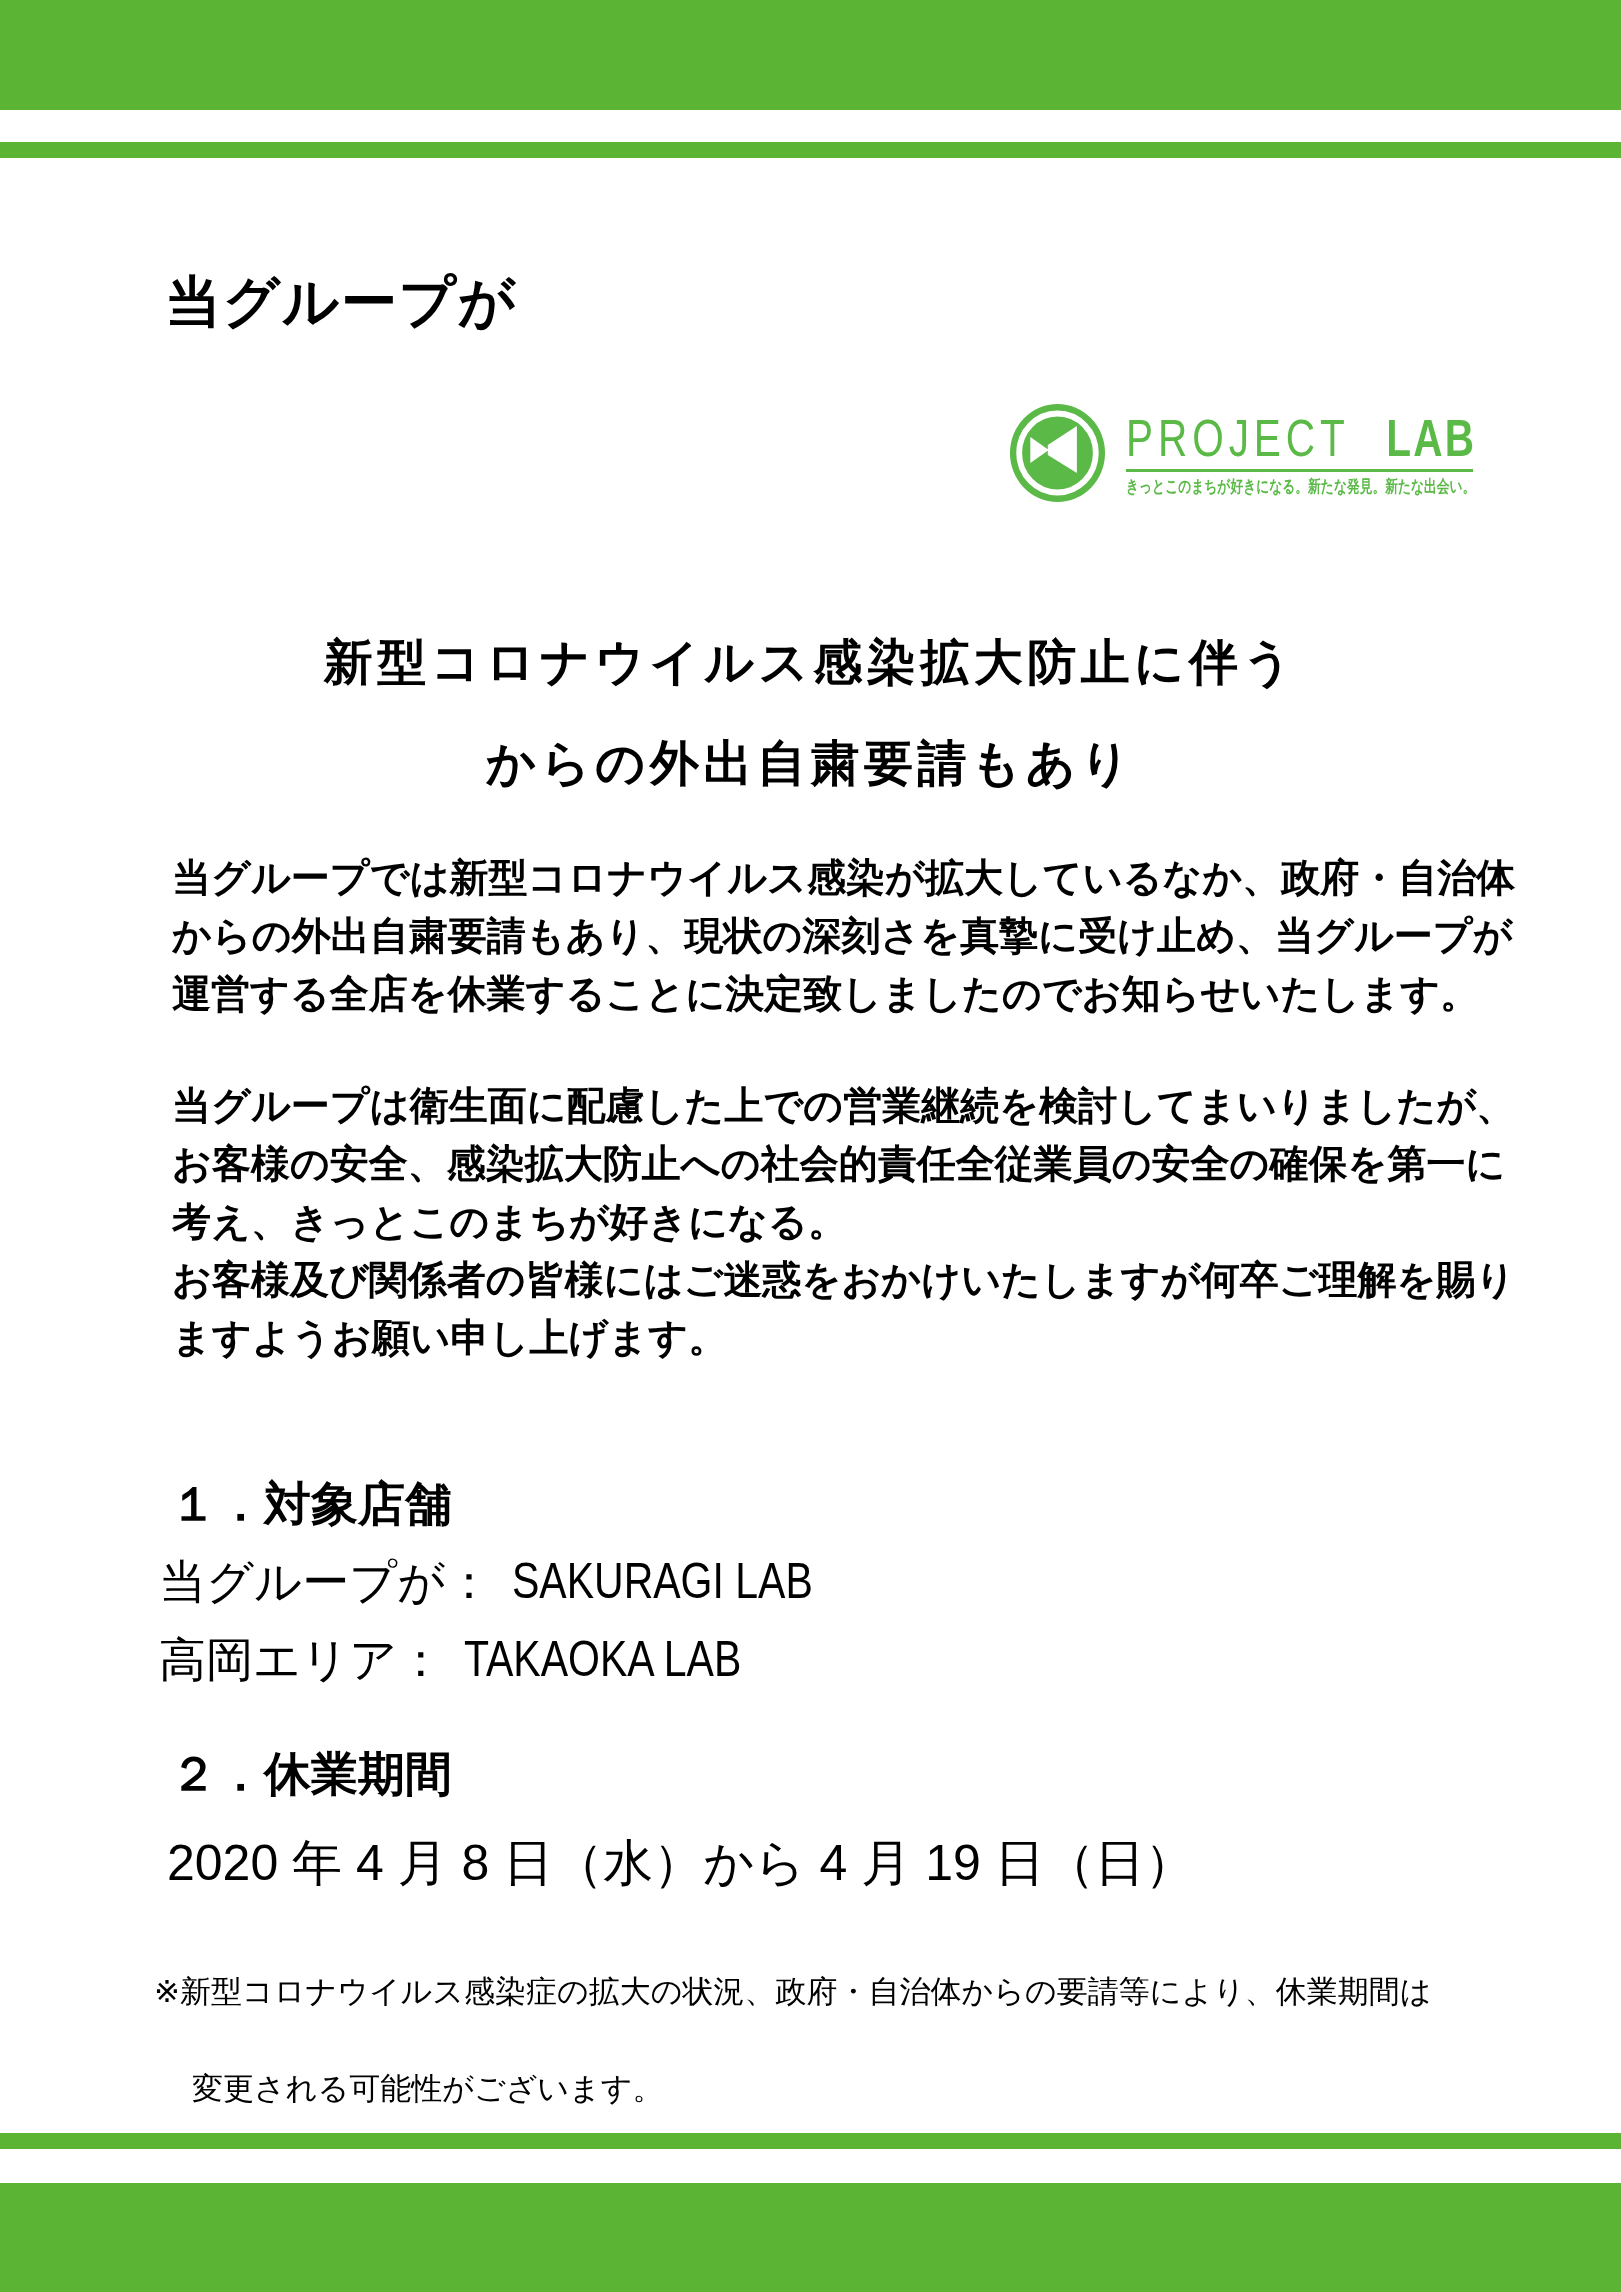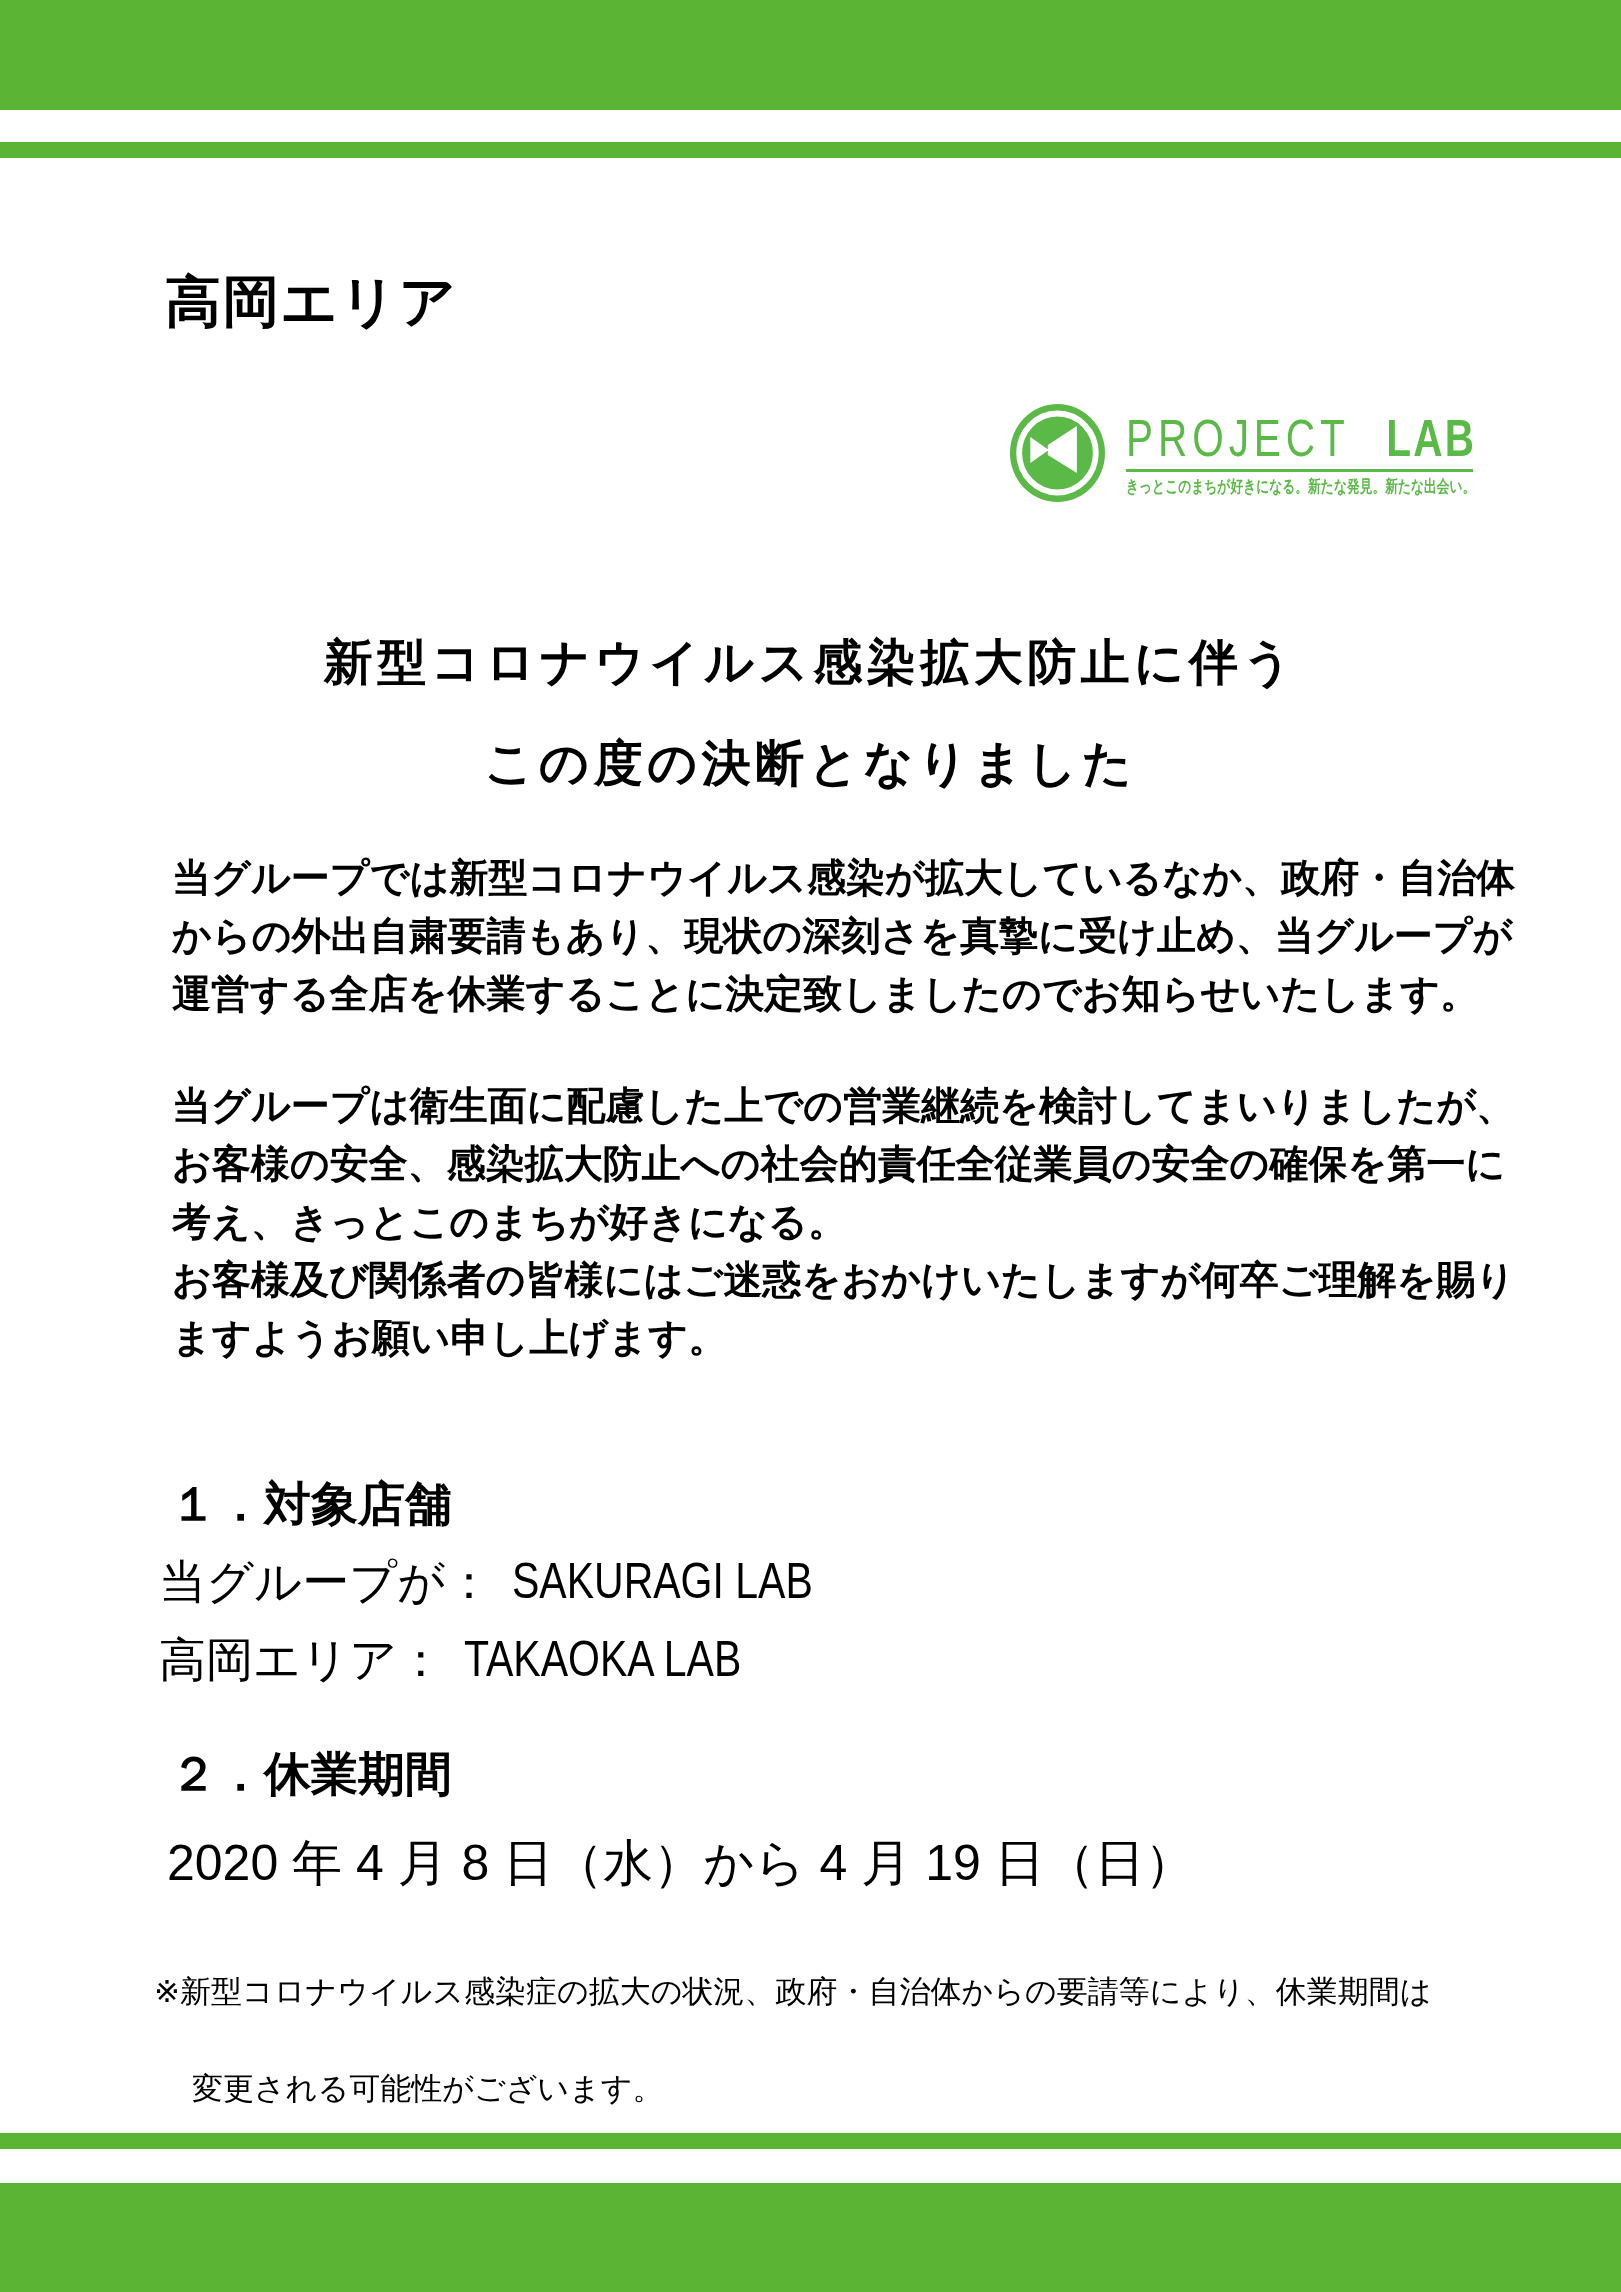--- a/index.html
+++ b/index.html
@@ -94,42 +94,42 @@
   .note .note-indent{padding-left:38px;}
 </style>
 </head>
 <body>
 
 <div class="page">
 
   <div class="bar bar-top-thick"></div>
   <div class="bar bar-top-thin"></div>
 
-  <h1 class="greeting">高岡エリア</h1>
+  <h1 class="greeting">当グループが</h1>
 
   <div class="logo">
     <svg class="logo-icon" viewBox="0 0 100 100" preserveAspectRatio="none" aria-hidden="true">
       <circle cx="50" cy="50" r="49" fill="#5BBA47"></circle>
       <circle cx="50" cy="50" r="39.5" fill="none" stroke="#FFFFFF" stroke-width="6"></circle>
       <polygon points="70,23 70,70 40,52 40,42" fill="#FFFFFF"></polygon>
       <polygon points="22,34 22,60 41,47" fill="#FFFFFF"></polygon>
     </svg>
     <div class="logo-text">
       <div class="logo-name">
         <span class="logo-project">PROJECT</span>
         <span class="logo-lab">LAB</span>
       </div>
       <div class="logo-rule"></div>
       <div class="logo-tagline">きっとこのまちが好きになる。新たな発見。新たな出会い。</div>
     </div>
   </div>
 
   <div class="title">
     <div class="t-line1">新型コロナウイルス感染拡大防止に伴う</div>
-    <div class="t-line2">この度の決断となりました</div>
+    <div class="t-line2">からの外出自粛要請もあり</div>
   </div>
 
   <div class="para para1">
     <div class="pline">当グループでは新型コロナウイルス感染が拡大しているなか、政府・自治体</div>
     <div class="pline">からの外出自粛要請もあり、現状の深刻さを真摯に受け止め、当グループが</div>
     <div class="pline">運営する全店を休業することに決定致しましたのでお知らせいたします。</div>
   </div>
 
   <div class="para para2">
     <div class="pline">当グループは衛生面に配慮した上での営業継続を検討してまいりましたが、</div>

